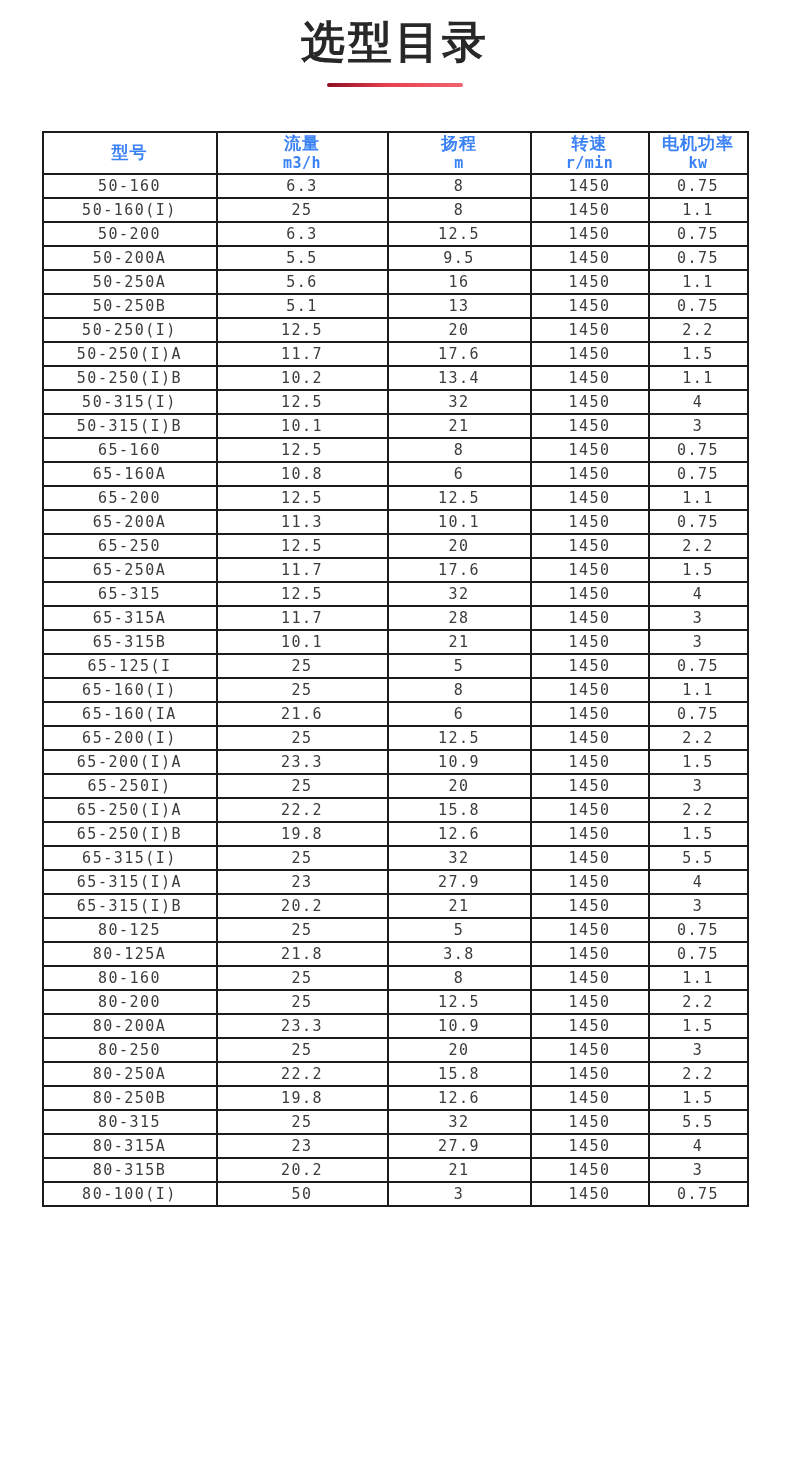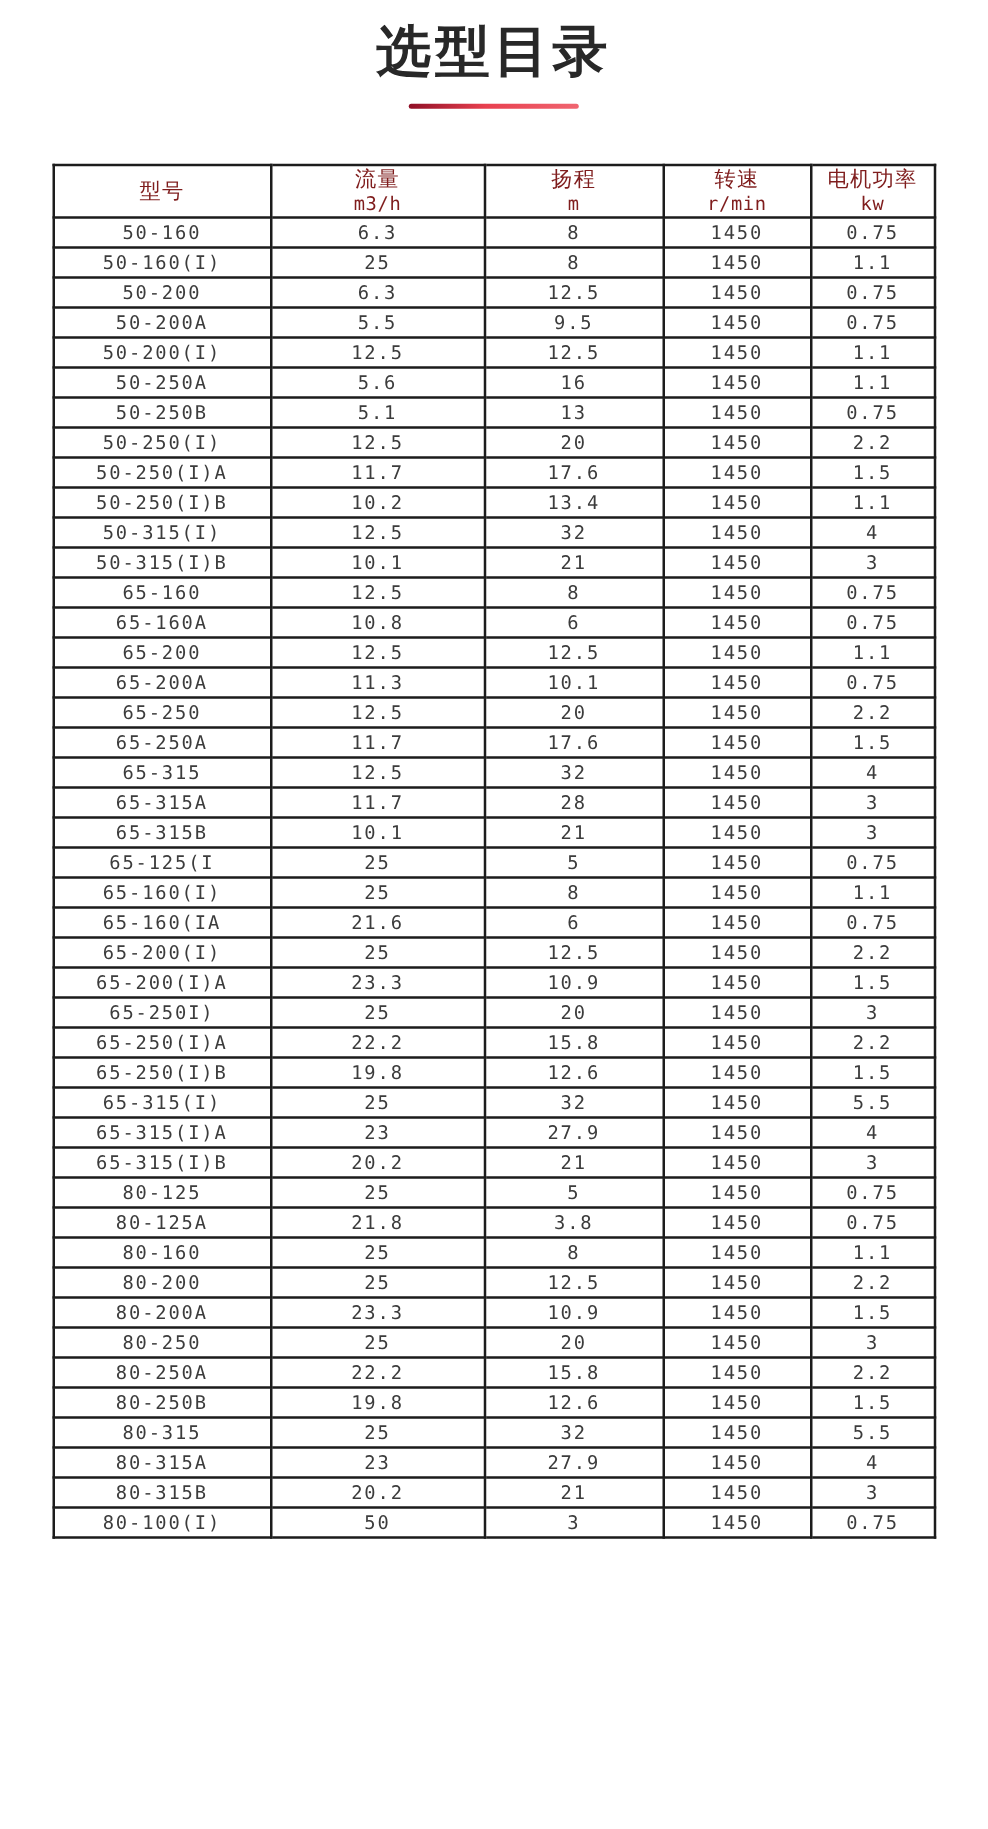--- a/index.html
+++ b/index.html
@@ -41,22 +41,22 @@
   table.catalog th,
   table.catalog td {
     border: 2px solid #1c1c1c;
     text-align: center;
     vertical-align: middle;
     overflow: hidden;
     white-space: nowrap;
   }
   table.catalog th {
     height: 34px;
-    color: #7f1d1d;
-    font-weight: 400;
+    color: #3b82f6;
+    font-weight: 700;
     font-size: 17px;
     line-height: 1.25;
     letter-spacing: 1px;
   }
   table.catalog th .unit {
     font-size: 15px;
     letter-spacing: 0.5px;
     font-family: "DejaVu Sans Mono", monospace;
   }
   table.catalog th .unit:empty { display: none; }
@@ -134,27 +134,20 @@
           <td>0.75</td>
         </tr>
         <tr>
           <td>50-200A</td>
           <td>5.5</td>
           <td>9.5</td>
           <td>1450</td>
           <td>0.75</td>
         </tr>
         <tr>
-          <td>50-200(I)</td>
-          <td>12.5</td>
-          <td>12.5</td>
-          <td>1450</td>
-          <td>1.1</td>
-        </tr>
-        <tr>
           <td>50-250A</td>
           <td>5.6</td>
           <td>16</td>
           <td>1450</td>
           <td>1.1</td>
         </tr>
         <tr>
           <td>50-250B</td>
           <td>5.1</td>
           <td>13</td>

